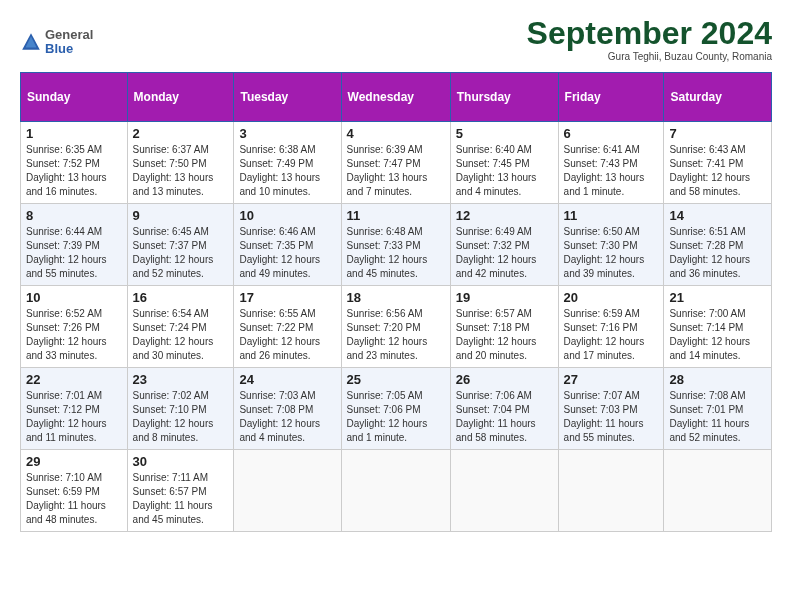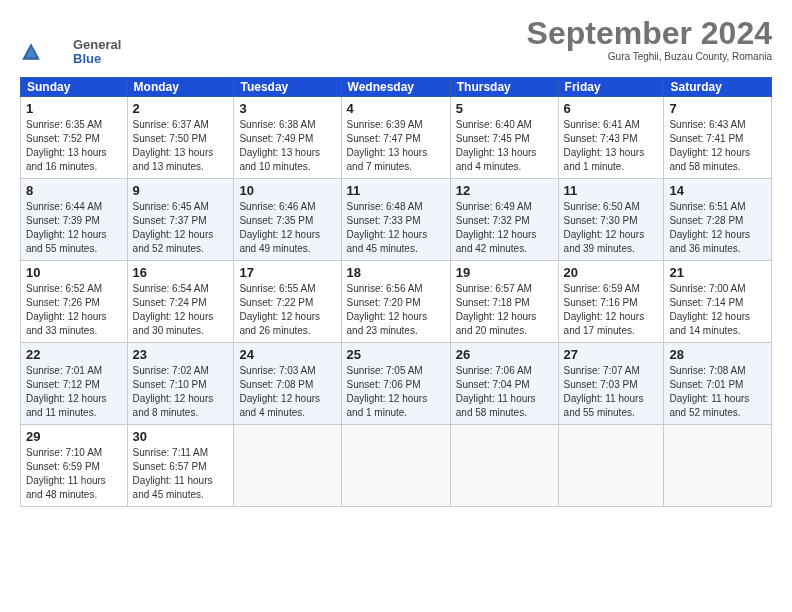--- a/index.html
+++ b/index.html
@@ -16,22 +16,21 @@
     }
     .header-row {
       display: flex;
       align-items: flex-start;
       justify-content: space-between;
       margin-bottom: 10px;
     }
     .logo {
       display: flex;
       align-items: center;
-      margin-top: 22px;
-      gap: 28px;
+      margin-top: 12px;
     }
     .logo-text {
       display: flex;
       flex-direction: column;
       font-size: 13px;
       font-weight: bold;
       line-height: 1.1;
     }
     .logo-text .general { color: #555; }
     .logo-text .blue { color: #2b5fad; }
@@ -39,37 +38,37 @@
       width: 22px;
       height: 22px;
       margin-right: 3px;
     }
     .title-block {
       text-align: right;
     }
     .month-title {
       font-size: 32px;
       font-weight: bold;
-      color: #737373;
+      color: #14532d;
       line-height: 1.1;
     }
     .subtitle {
       font-size: 10px;
       color: #444;
     }
     table {
       width: 100%;
       border-collapse: collapse;
       font-size: 9.5px;
     }
     thead tr th {
-      background-color: #1d4ed8;
+      background-color: #a21caf;
       color: #fff;
       text-align: left;
-      padding: 2px 6px;
+      padding: 17px 6px;
       font-size: 12px;
       font-weight: bold;
       border: 1px solid #2b5fad;
     }
     tbody tr td {
       border: 1px solid #ccc;
       vertical-align: top;
       padding: 4px 5px;
       height: 78px;
       width: 113px;

